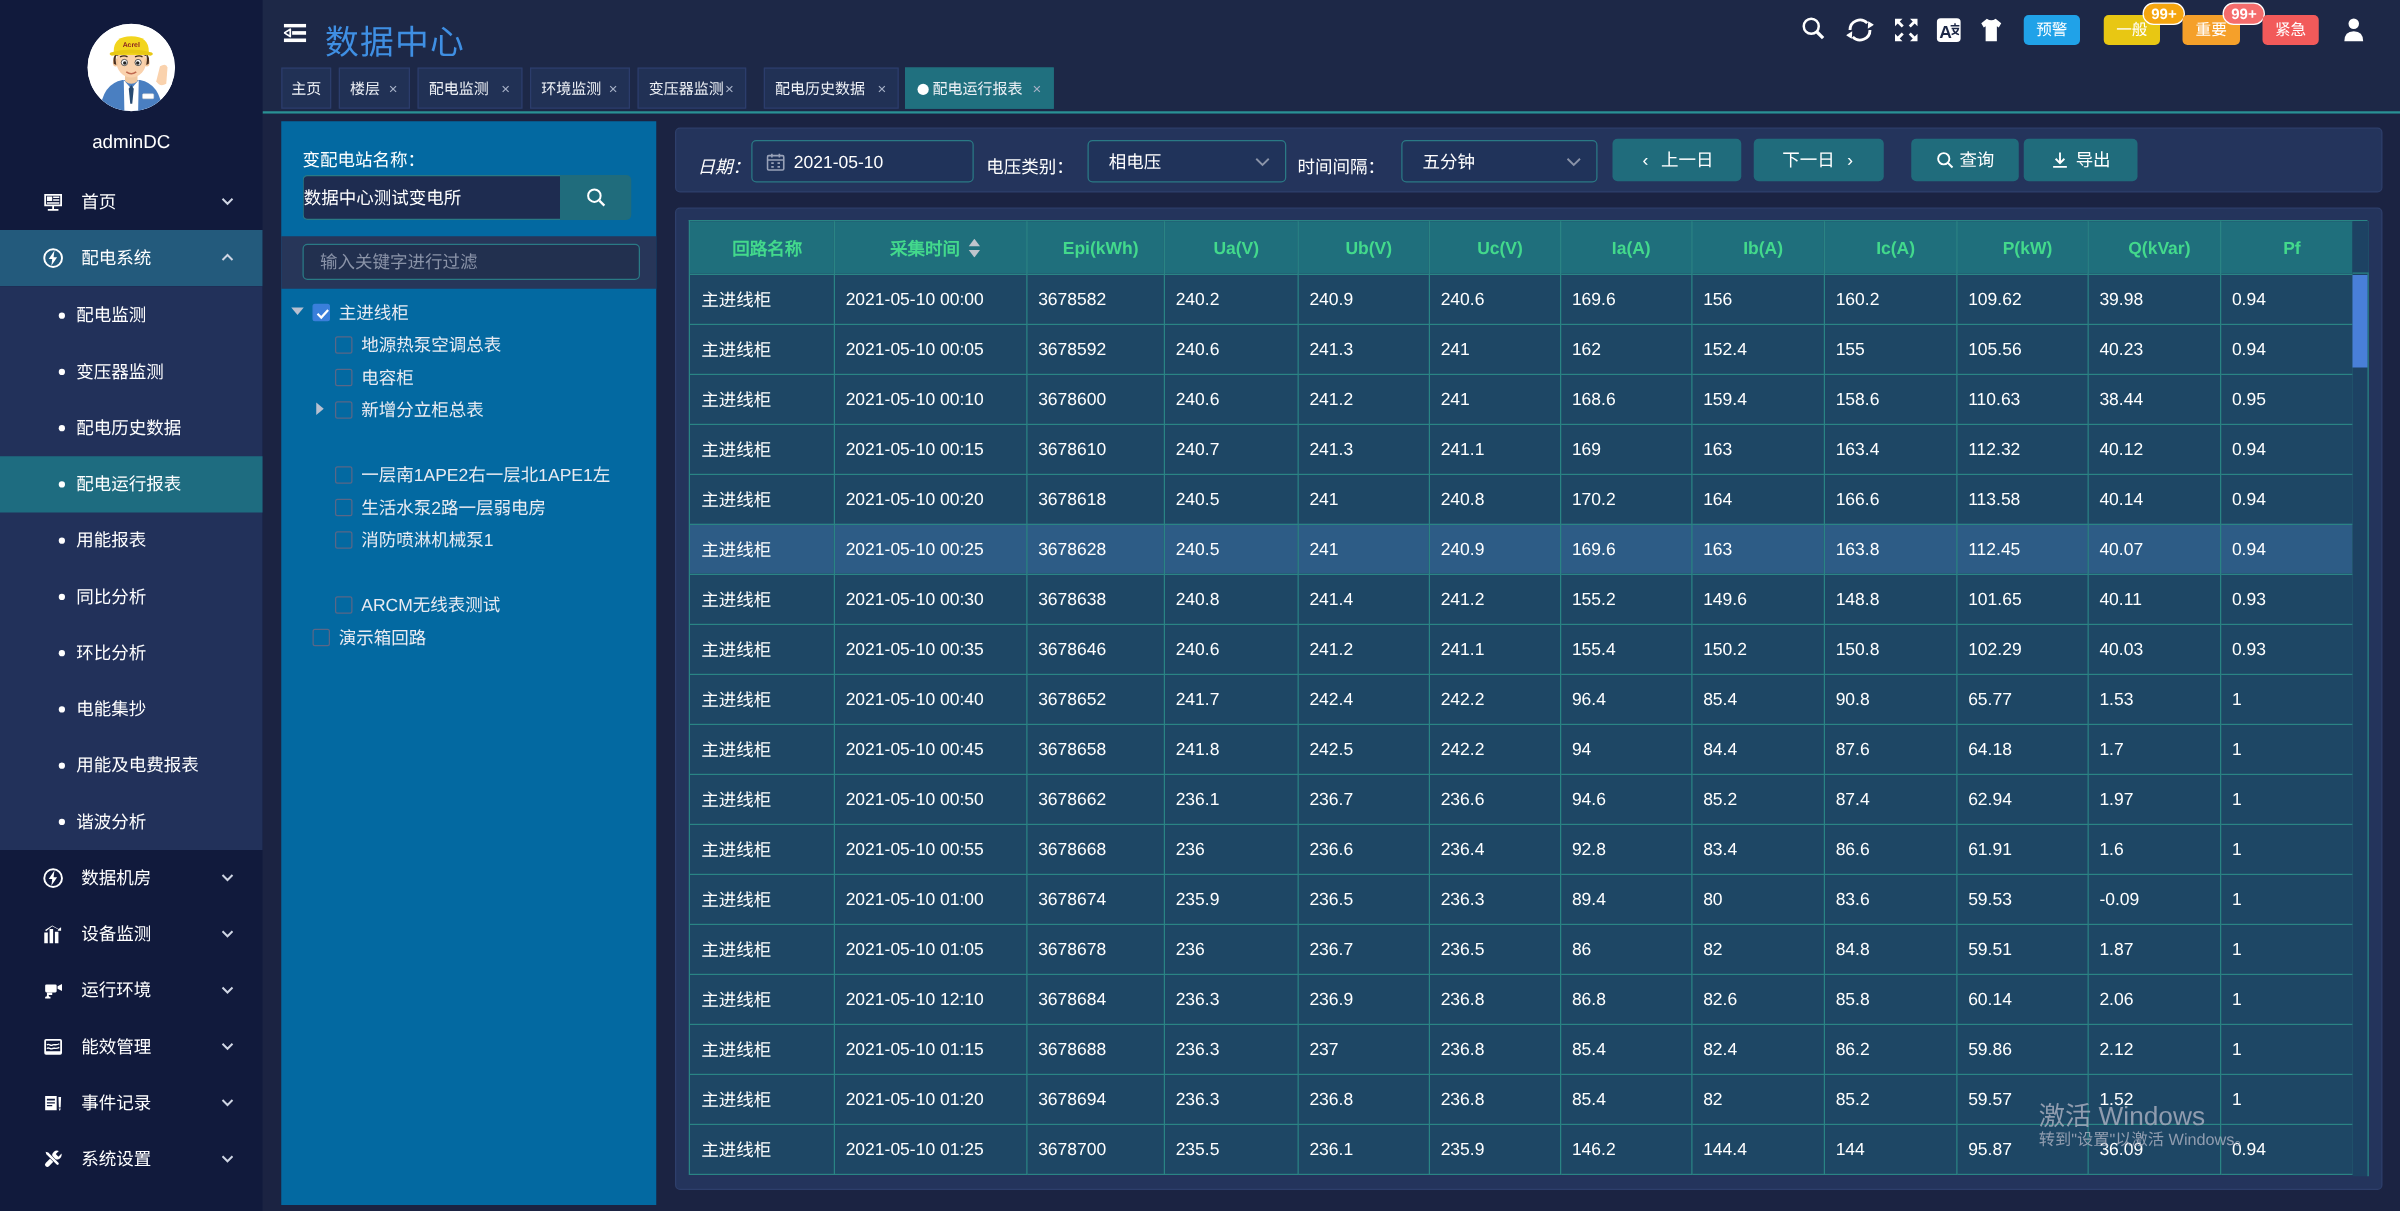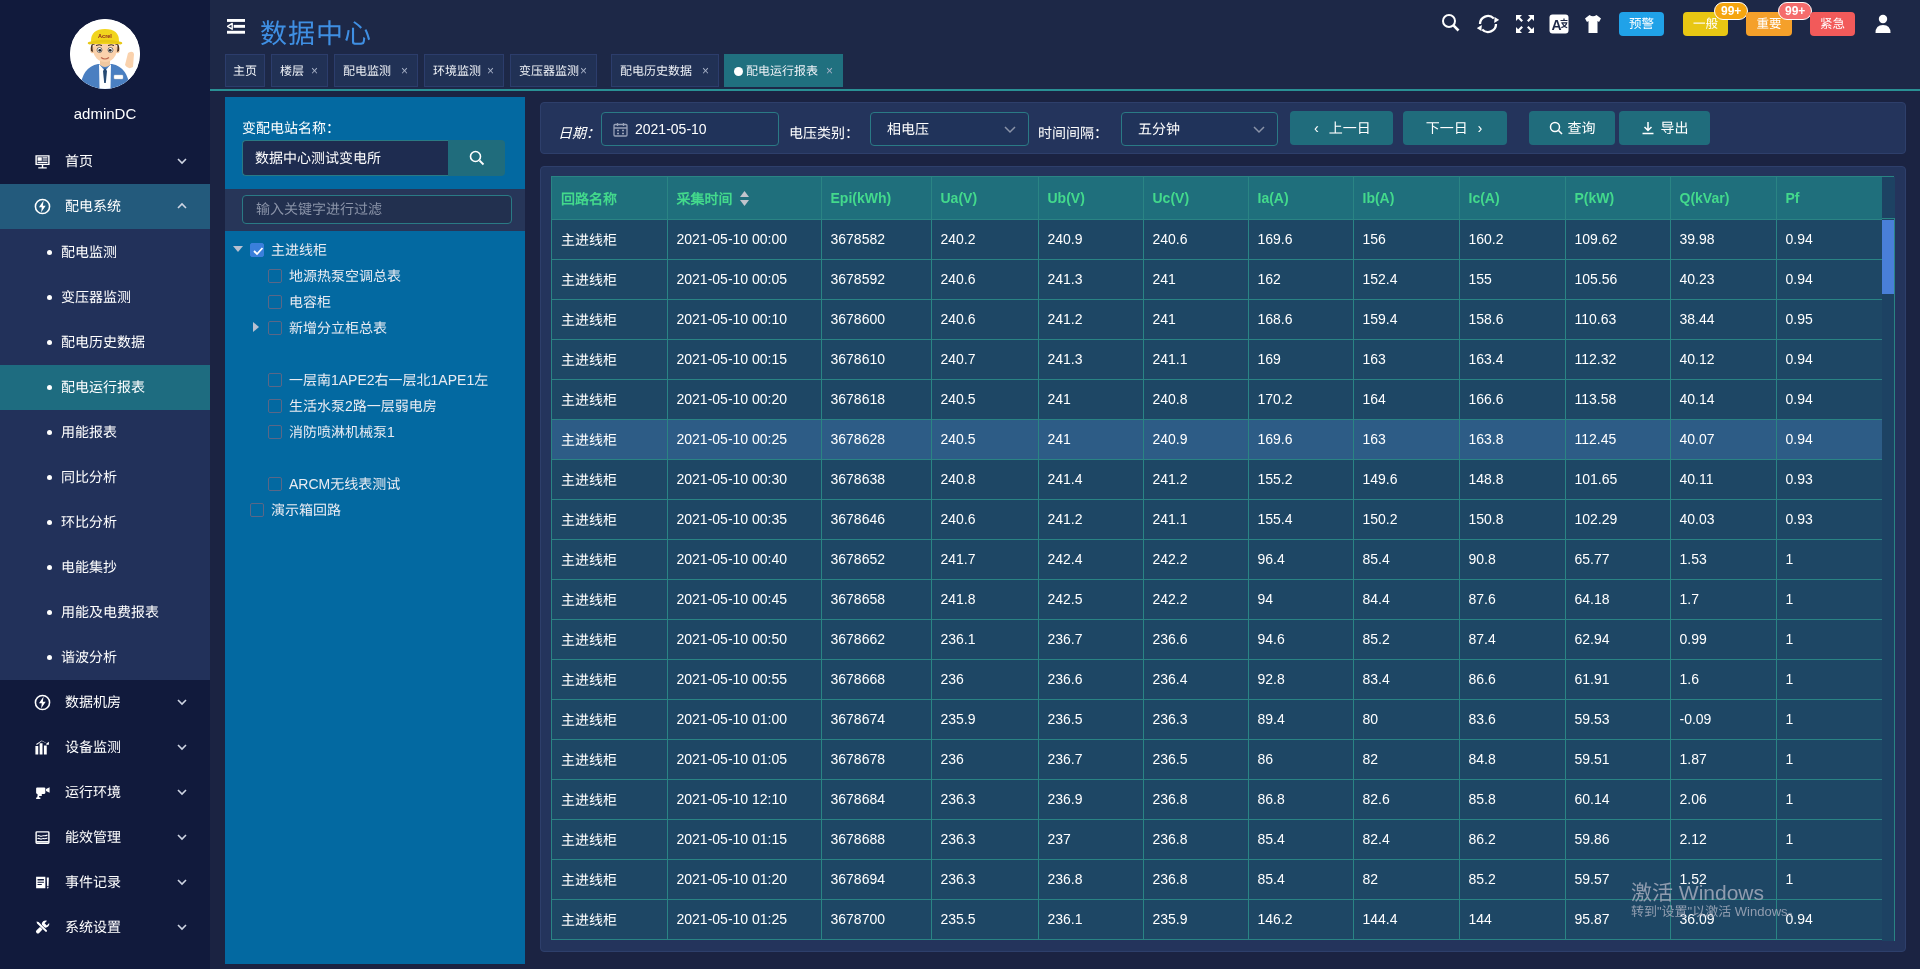--- a/index.html
+++ b/index.html
@@ -29,39 +29,39 @@
 .badge { position:absolute; top:-10px; height:18px; line-height:16px; padding:0 6px; border-radius:9px; border:1px solid #fff; color:#fff; font-size:12px; font-weight:bold; }
 
 .tab { position:absolute; top:54px; height:33px; line-height:33px; background:#213155; border:1px solid #2c3d6c; color:#eef1f6; font-size:12px; }
 .tab .t { position:absolute; left:8px; top:0; white-space:nowrap; }
 .tab .x { position:absolute; right:9px; top:0; color:#a8b2c8; font-size:12px; }
 .tab.on { background:#20707f; border-color:#20707f; }
 .tab.on .d { position:absolute; left:9px; top:12px; width:9px; height:9px; border-radius:50%; background:#fff; }
 
 #tree { position:absolute; left:225px; top:97px; width:300px; height:867px; background:#0369a1; z-index:2; }
 .tlabel { position:absolute; left:17px; top:20px; font-size:14px; color:#fff; }
-#sinput { position:absolute; left:17px; top:43px; width:206px; height:36px; background:#1e2c50; border:1px solid #2a7a85; border-right:none; border-radius:4px 0 0 4px; color:#fff; font-size:14px; line-height:34px; padding-left:12px; }
+#sinput { position:absolute; left:17px; top:43px; width:206px; height:36px; background:#1e2c50; border:1px solid #2a7a85; border-right:none; border-radius:4px 0 0 4px; color:#fff; font-size:14px; line-height:34px; padding-left:0; }
 #sbtn { position:absolute; left:223px; top:43px; width:57px; height:36px; background:#206c7c; border-radius:0 4px 4px 0; }
 #fband { position:absolute; left:0; top:92px; width:300px; height:42px; background:#273659; }
 #finput { position:absolute; left:17px; top:98px; width:270px; height:29px; border:1px solid #2a7a85; border-radius:4px; color:#8a93a8; font-size:14px; line-height:27px; padding-left:13px; background:#22304f; }
 .trow { position:absolute; left:0; width:300px; height:26px; line-height:26px; font-size:14px; color:#e9ebf2; }
 .cbx { position:absolute; top:6px; width:14px; height:14px; border:1px solid #5a6787; border-radius:2px; background:transparent; }
 .cbx.ck { background:#3a7fdb; border-color:#3a7fdb; }
 .cbx.ck svg { position:absolute; left:0; top:0; display:block; }
 .caret { position:absolute; top:9px; width:0; height:0; }
 
 #toolbar { position:absolute; left:540px; top:102px; width:1366px; height:52px; background:#24345c; border:1px solid #2e3f6b; border-radius:4px; z-index:1; }
 #tpanel { position:absolute; left:540px; top:166px; width:1366px; height:786px; background:#24345c; border:1px solid #2e3f6b; border-radius:4px; z-index:1; }
 .tlbl { position:absolute; top:19px; font-size:14px; color:#fff; }
 .tinput { position:absolute; top:9px; height:34px; background:#20335a; border:1px solid #2a7a85; border-radius:4px; color:#fff; font-size:14px; line-height:32px; }
 .tbtn { position:absolute; top:8px; height:34px; line-height:34px; background:#206c7c; border-radius:4px; color:#fff; font-size:14px; text-align:center; }
 
 #tbl { position:absolute; left:10px; top:9px; width:1343px; height:764px; border-left:1px solid #2a8484; border-top:1px solid #2a8484; }
 table { border-collapse:collapse; table-layout:fixed; width:1330px; }
-th { height:42px; background:#1f6f7c; color:#43d98c; font-size:14px; font-weight:bold; text-align:left; border-right:1px solid #2a8484; border-bottom:1px solid #2a8484; padding-left:9px; }
+th { height:42px; background:#1f6f7c; color:#43d98c; font-size:14px; font-weight:bold; text-align:center; border-right:1px solid #2a8484; border-bottom:1px solid #2a8484; padding-left:9px; }
 td { height:40px; background:#1e4765; color:#fff; font-size:14px; border-right:1px solid #2a8484; border-bottom:1px solid #2a8484; padding-left:9px; }
 tr.hl td { background:#2d5c86; }
 #sbar { position:absolute; left:1330px; top:0; width:13px; height:764px; background:#1d4263; border-right:1px solid #2a8484; }
 #sbar .hd { position:absolute; top:0; left:0; width:13px; height:42px; background:#1d4263; border-bottom:1px solid #2a8484; }
 #thumb { position:absolute; left:0px; top:43px; width:12px; height:74px; background:#497fd8; }
 
 #wm1 { position:absolute; left:1631px; top:876px; font-size:21px; color:rgba(165,172,188,0.85); z-index:9; }
 #wm2 { position:absolute; left:1631px; top:901px; font-size:13px; color:rgba(165,172,188,0.85); z-index:9; }
 </style>
 </head>
@@ -577,21 +577,21 @@
             <td>主进线柜</td>
             <td>2021-05-10 00:50</td>
             <td>3678662</td>
             <td>236.1</td>
             <td>236.7</td>
             <td>236.6</td>
             <td>94.6</td>
             <td>85.2</td>
             <td>87.4</td>
             <td>62.94</td>
-            <td>0.99</td>
+            <td>1.97</td>
             <td>1</td>
           </tr>
 <tr>
             <td>主进线柜</td>
             <td>2021-05-10 00:55</td>
             <td>3678668</td>
             <td>236</td>
             <td>236.6</td>
             <td>236.4</td>
             <td>92.8</td>

